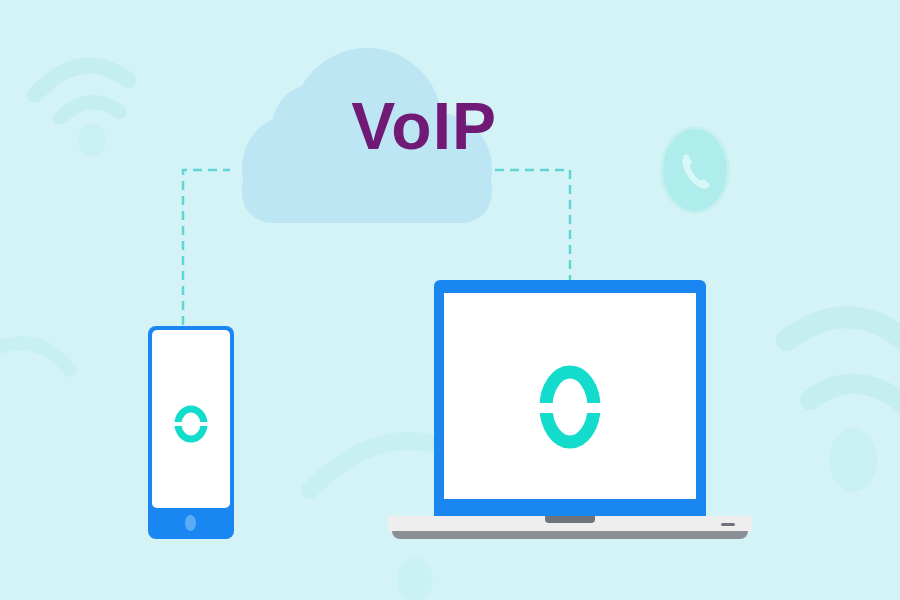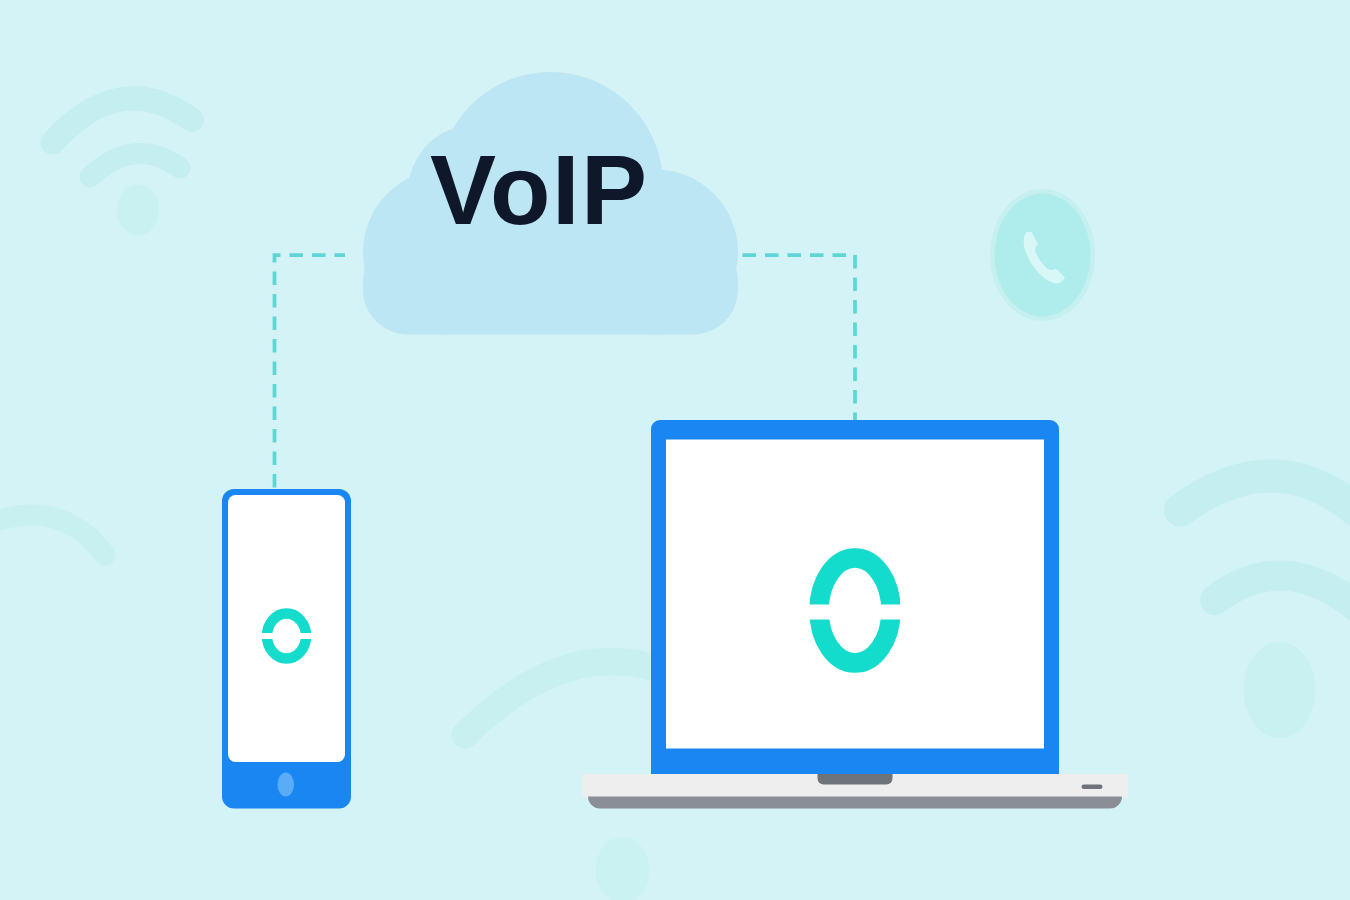--- a/index.html
+++ b/index.html
@@ -56,21 +56,21 @@
   <svg width="275" height="190" viewBox="0 0 275 190">
     <g fill="#bde6f5">
       <circle cx="75" cy="130" r="55"></circle>
       <circle cx="145" cy="85" r="75"></circle>
       <circle cx="215" cy="130" r="55"></circle>
       <circle cx="95" cy="90" r="45"></circle>
       <rect x="20" y="120" width="250" height="65" rx="30"></rect>
     </g>
   </svg>
 </div>
-<div class="abs" style="left:222px;top:88px;width:275px;text-align:center;font-weight:bold;font-size:66px;color:#0f172a;letter-spacing:1px;">VoIP</div>
+<div class="abs" style="left:222px;top:88px;width:275px;text-align:right;font-weight:bold;font-size:66px;color:#701a75;letter-spacing:1px;">VoIP</div>
 
 <div class="abs" style="left:148px;top:326px;width:86px;height:213px;background:#1a86f2;border-radius:8px;">
   <div style="position:absolute;left:4px;top:4px;width:78px;height:178px;background:#ffffff;border-radius:5px;"></div>
   <div style="position:absolute;left:37px;top:189px;width:11px;height:16px;border-radius:50%;background:#5aacf6;"></div>
   <div class="abs" style="left:26px;top:78px;">
     <svg width="34" height="40" viewBox="0 0 34 40">
       <ellipse cx="17" cy="20" rx="13" ry="15" fill="none" stroke="#14dccc" stroke-width="7"></ellipse>
       <rect x="0" y="18" width="34" height="4" fill="#ffffff"></rect>
     </svg>
   </div>

